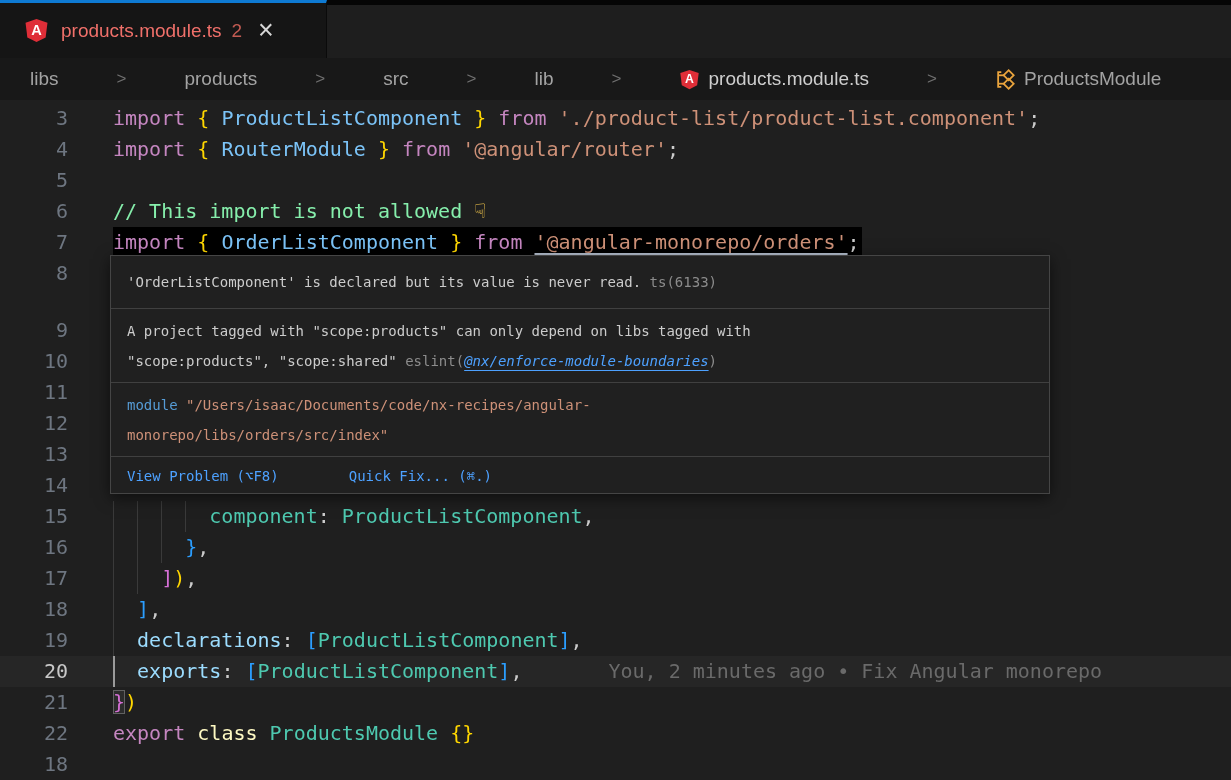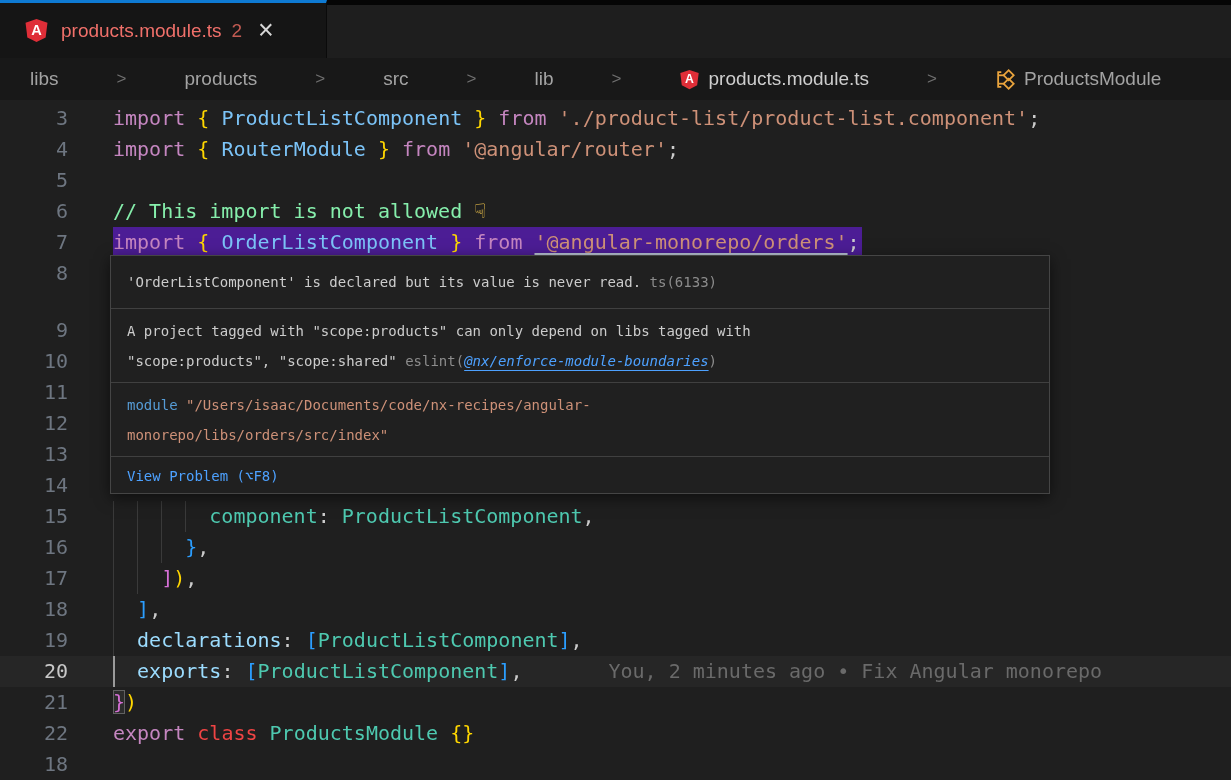--- a/index.html
+++ b/index.html
@@ -33,36 +33,36 @@
   .code-line { display:flex; height:31px; white-space:pre; }
   .code-line.current { background:#262626; }
   .gutter { width:100px; flex:0 0 auto; text-align:right; padding-right:32px;
             color:#6e7681; }
   .current .gutter { color:#c8c8c8; }
   .code { padding-left:13px; position:relative; }
   .ind  { display:inline-block; width:2ch; box-shadow:inset 1px 0 0 #3a3a3a; }
   .ind.active { box-shadow:inset 2px 0 0 #9a9a9a; }
 
   .tok.kw   { color:#C586C0; }
-  .tok.kwb  { color:#ef4444;margin-top:48px; }
+  .tok.kwb  { color:#fef9c3;margin-top:48px; }
   .tok.id   { color:#7CC4F8; }
   .tok.teal { color:#4EC9B0; }
   .tok.prop { color:#9CDCFE; }
   .tok.str  { color:#CE9178; }
   .tok.strU { color:#CE9178; text-decoration:underline; text-decoration-color:#b9c4d4; text-underline-offset:4px; }
   .tok.com  { color:#86efac; }
   .tok.b1   { color:#FFD700; }
   .tok.b2   { color:#D670D6; }
   .tok.b3   { color:#2B9EFF; }
   .tok.pun  { color:#cccccc; }
   .tok.emoji{ color:#f5c84c; font-family:"DejaVu Sans",sans-serif; }
   .tok.b2m  { color:#D670D6; outline:1px solid #616161; outline-offset:-1px; background:#2c2c2c; }
   .tok.blame{ color:#6a6a6a; margin-left:86px; }
 
-  .hl7 { display:inline-block; background:#4c1d95; position:relative; padding-right:2px; }
+  .hl7 { display:inline-block; background:#000000; position:relative; padding-right:2px; }
   .squiggle { position:absolute; left:0; bottom:-2px; height:7px; overflow:hidden; pointer-events:none; }
 
   
   .hover { position:absolute; left:110px; top:155px; width:940px; height:239px;
            background:#202020; border:1px solid #454545; box-shadow:0 4px 14px rgba(0,0,0,.55);
            font-size:14px; line-height:30px; color:#cccccc; z-index:5; }
   .hov-sec { padding:7px 16px; border-top:1px solid #404040; white-space:pre-wrap; }
   .hov-sec:first-child { border-top:none; padding:11px 16px; height:52px; }
   .hov-sec.s2 { height:74px; }
   .hov-sec.s3 { height:74px; }
@@ -153,17 +153,18 @@
         <div class="code-line"><span class="gutter">18</span><span class="code"></span></div>
       </div>
     <div class="hover" id="hover">
         <div class="hov-sec s1"><span class="">'OrderListComponent' is declared but its value is never read.</span><span class="hov-dim"> ts(6133)</span></div>
         <div class="hov-sec s2"><span class="">A project tagged with "scope:products" can only depend on libs tagged with
 "scope:products", "scope:shared" </span><span class="hov-dim">eslint(</span><span class="hov-link">@nx/enforce-module-boundaries</span><span class="hov-dim">)</span></div>
         <div class="hov-sec s3"><span class="hov-kw">module</span><span class="hov-str"> "/Users/isaac/Documents/code/nx-recipes/angular-
 monorepo/libs/orders/src/index"</span></div>
         <div class="hov-actions">
           <span class="hov-action">View Problem (⌥F8)</span>
+          <span class="hov-action">Quick Fix... (⌘.)</span>
         </div>
       </div>
   </div>
 
 </div>
 
 </body></html>

